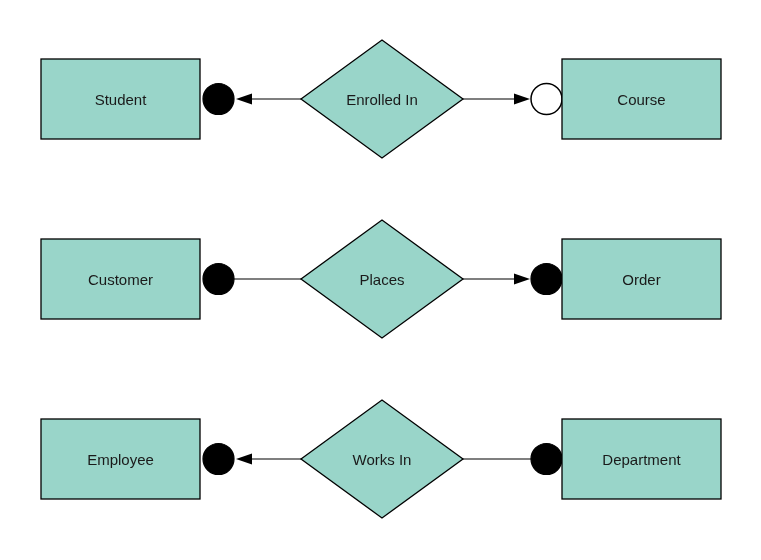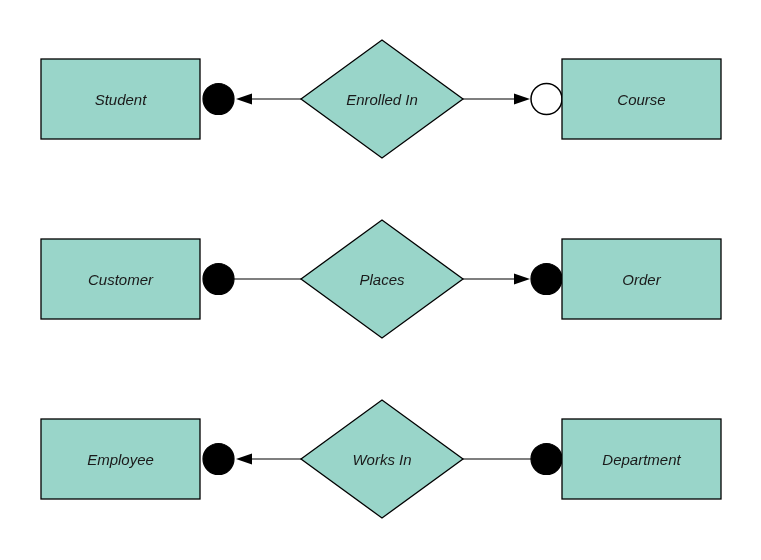--- a/index.html
+++ b/index.html
@@ -7,21 +7,20 @@
     padding: 0;
     background: #ffffff;
     font-family: "Liberation Sans", sans-serif;
   }
   .canvas-wrap {
     position: relative;
     width: 761px;
     height: 560px;
     background: #ffffff;
     overflow: hidden;
-    font-style: italic;
   }
   svg text {
     font-family: "Liberation Sans", sans-serif;
     font-size: 15px;
   }
   .shape {
     stroke-width: 1.3;
   }
   .connector {
     stroke-width: 1.2;

